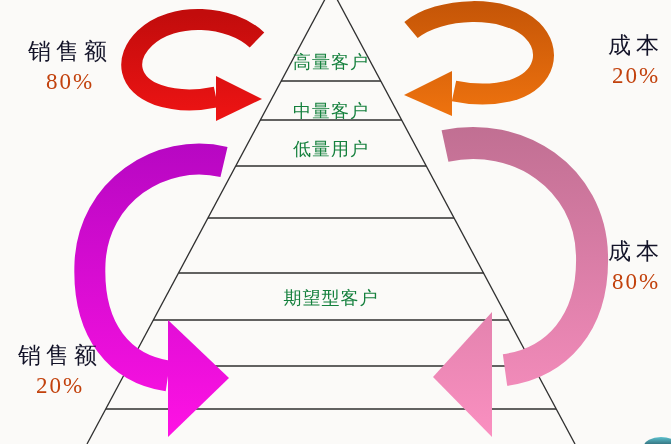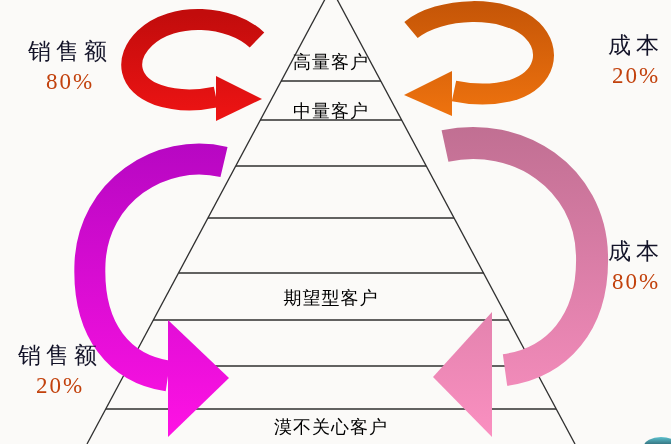--- a/index.html
+++ b/index.html
@@ -4,21 +4,21 @@
 <style>
   html,body { margin:0; padding:0; }
   body { font-family:"Liberation Sans", sans-serif; background:#ffffff; }
   .stage {
     position:relative; width:671px; height:444px; overflow:hidden;
     background:#fbfaf8;
   }
   .stage svg { position:absolute; left:0; top:0; }
   .tier {
     position:absolute; left:331px; transform:translateX(-50%);
-    white-space:nowrap; color:#000000;
+    white-space:nowrap; color:#15803d;
     font-family:"Liberation Serif","DejaVu Serif",serif;
     font-size:18px; line-height:20px; letter-spacing:1px;
   }
   .anno {
     position:absolute; text-align:center; color:#131328;
   }
   .anno .t {
     display:block; font-weight:normal; font-size:23px; line-height:27px;
     letter-spacing:5px; font-family:"Liberation Serif","DejaVu Serif",serif;
   }
@@ -88,22 +88,22 @@
     <g>
       <path d="M 445 146 C 518 130 590 178 592 255 C 594 324 556 363 505 370" stroke="url(#gPink)" stroke-width="32" fill="none"></path>
       <polygon points="492,312 433,377 492,437" fill="url(#gPink)"></polygon>
     </g>
 
     <ellipse cx="661" cy="446" rx="17" ry="9" fill="url(#gLogo)"></ellipse>
   </svg>
 
   <div class="tier" style="top:52px">高量客户</div>
   <div class="tier" style="top:101px">中量客户</div>
+  <div class="tier" style="top:139px">低量用户</div>
   <div class="tier" style="top:288px">期望型客户</div>
-  <div class="tier" style="top:417px">漠不关心客户</div>
 
   <div class="anno" style="left:16px;top:38px;width:108px">
     <span class="t">销售额</span>
     <span class="v">80%</span>
   </div>
 
   <div class="anno" style="left:586px;top:32px;width:100px">
     <span class="t">成本</span>
     <span class="v">20%</span>
   </div>

